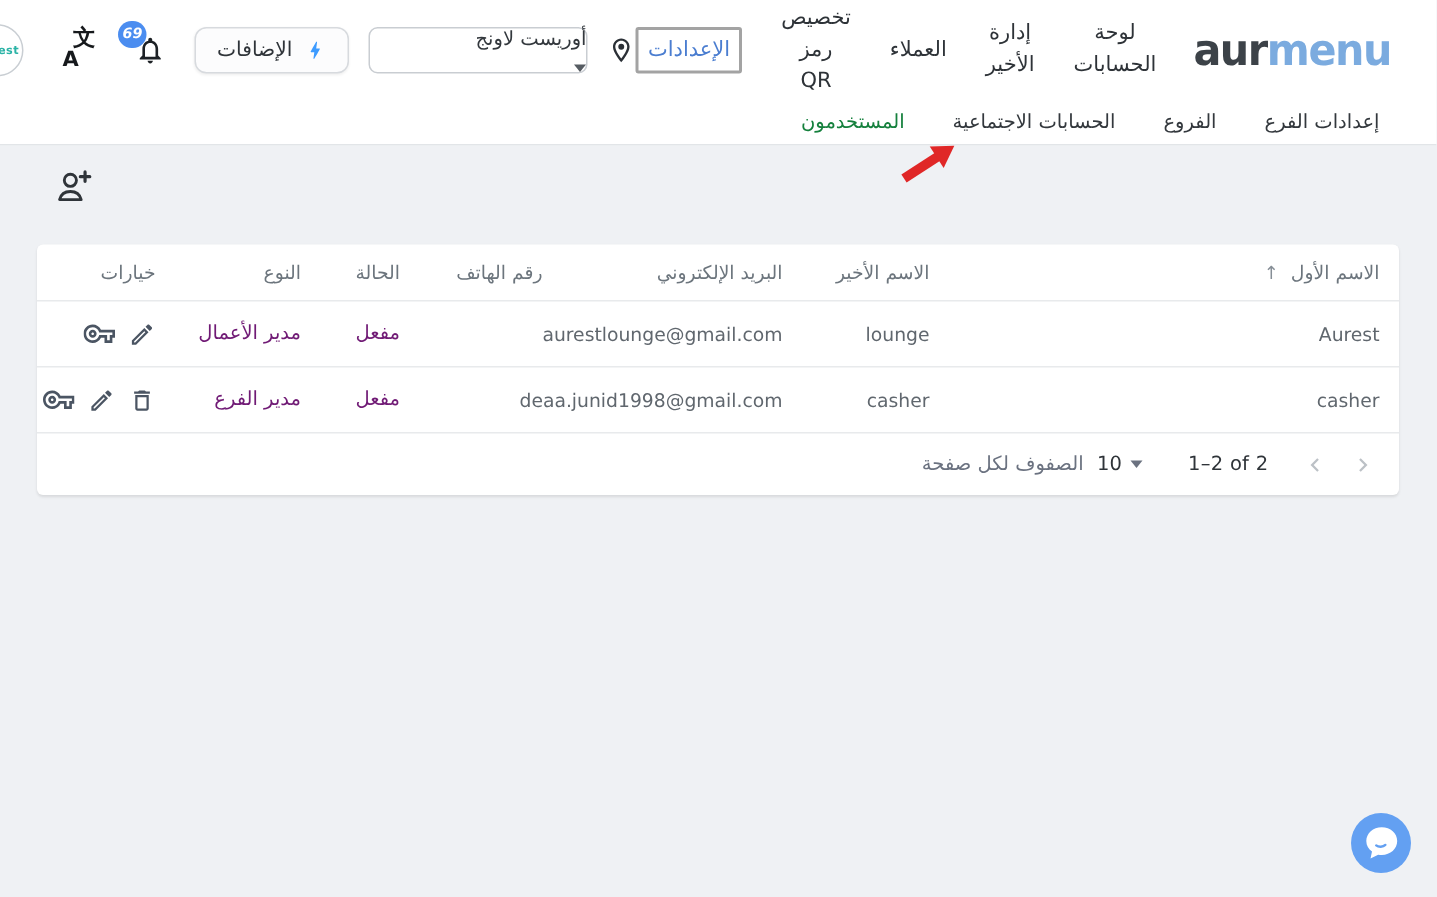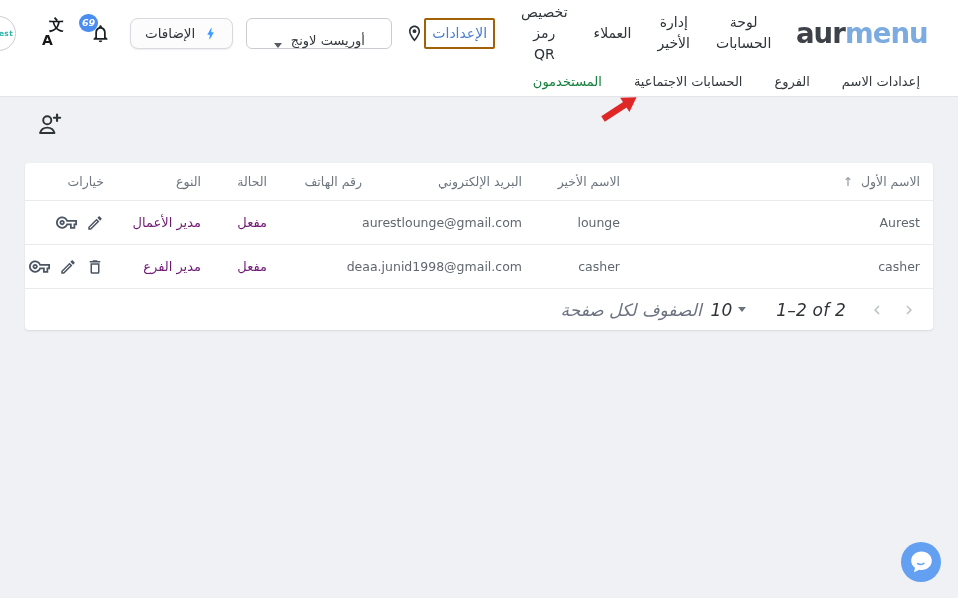--- a/index.html
+++ b/index.html
@@ -22,29 +22,29 @@
           transform: scaleX(.95); transform-origin: right; white-space: nowrap; cursor: pointer; }
   .logo .p1 { color: #3c4248; }
   .logo .p2 { color: #7babdf; }
   .mainnav { display: flex; align-items: center; gap: 26px; }
   .mainnav .nav-item {
     font-size: 14px; color: #2e3338; text-align: center;
     max-width: 70px; line-height: 21px; cursor: pointer;
   }
   .mainnav .nav-item.active { color: #4a7dd0; }
   .mainnav .nav-item.annotated {
-    border: 2px solid #a16207; border-radius: 2px; padding: 3px 6px; max-width: 84px;
+    border: 2px solid #a3a3a3; border-radius: 2px; padding: 3px 6px; max-width: 84px;
   }
   .top-spacer { flex: 1; }
   .tools { display: flex; align-items: center; gap: 13px; }
   .icon-btn { display: inline-flex; align-items: center; justify-content: center; cursor: pointer; background: none; border: none; }
   .branch-select {
     width: 146px; height: 31px; border: 1px solid #c9cdd2; border-radius: 6px;
-    background: #fff; display: flex; align-items: flex-end; justify-content: center;
-    gap: 9px; font-size: 13px; color: #33383d; cursor: pointer;
+    background: #fff; display: flex; align-items: flex-start; justify-content: center;
+    gap: 9px; font-size: 13px; color: #33383d; cursor: pointer; flex-direction: column;
   }
   .caret-down {
     width: 0; height: 0; border-left: 4.5px solid transparent;
     border-right: 4.5px solid transparent; border-top: 5px solid #565c62;
   }
   .addons-btn {
     display: flex; gap: 8px;
     border: 1px solid #d7dade; border-radius: 8px; background: #fcfcfd;
     box-shadow: 0 1px 2px rgba(0,0,0,.07);
     padding: 6px 14px; font-size: 13.5px; color: #2f3439; cursor: pointer;
@@ -94,21 +94,21 @@
   .cell { padding-right: 13px; white-space: nowrap; text-align: right; font-size: 13px; color: #701a75; }
   .cell.latin { color: #60676e; font-size: 12.5px; }
   .sort-arrow { color: #868e96; font-size: 12px; margin-right: 4px; display: inline-block; }
   .actions-cell { padding-right: 61px; }
   .actions { display: flex; justify-content: flex-end; align-items: center; gap: 9px; direction: ltr; }
   .action-btn { background: none; border: none; cursor: pointer; display: inline-flex; padding: 0; }
   
   .pagination {
     height: 41px; direction: ltr;
     display: flex; align-items: center; justify-content: flex-end;
-    padding-right: 13px; font-size: 17px; color: #2f3439; font-style: italic;
+    padding-right: 13px; font-size: 13px; color: #2f3439;
   }
   .pag-label { color: #6b7280; margin-right: 9px; }
   .pag-select { display: flex; align-items: center; gap: 6px; cursor: pointer; margin-right: 30px; }
   .pag-select .caret-down { border-top-color: #6b7280; }
   .pag-range { margin-right: 20px; letter-spacing: .2px; }
   .pag-btn { background: none; border: none; cursor: default; display: inline-flex; padding: 2px; }
   .pag-btn + .pag-btn { margin-left: 10px; }
   
   .chat-fab {
     position: absolute; left: auto; right: auto;
@@ -161,21 +161,21 @@
       <span class="cjk">文</span>
       <span class="lat">A</span>
     </div>
     <div class="avatar">
       <span>aurest</span>
     </div>
   </div>
 </header>
 
 <nav class="subnav">
-  <span class="sub-item">إعدادات الاسم</span>
+  <span class="sub-item">إعدادات الفرع</span>
   <span class="sub-item">الفروع</span>
   <span class="sub-item">الحسابات الاجتماعية</span>
   <span class="sub-item active">المستخدمون</span>
   <span class="annotation-arrow" style="left:595px; top:22px;">
     <svg width="52" height="38" viewBox="0 0 52 38">
       <g fill="#e02727" transform="translate(8,31) rotate(-33)">
         <rect x="0" y="-3.2" width="27" height="6.4"></rect>
         <polygon points="26,-8.5 26,8.5 40,0"></polygon>
       </g>
     </svg>

